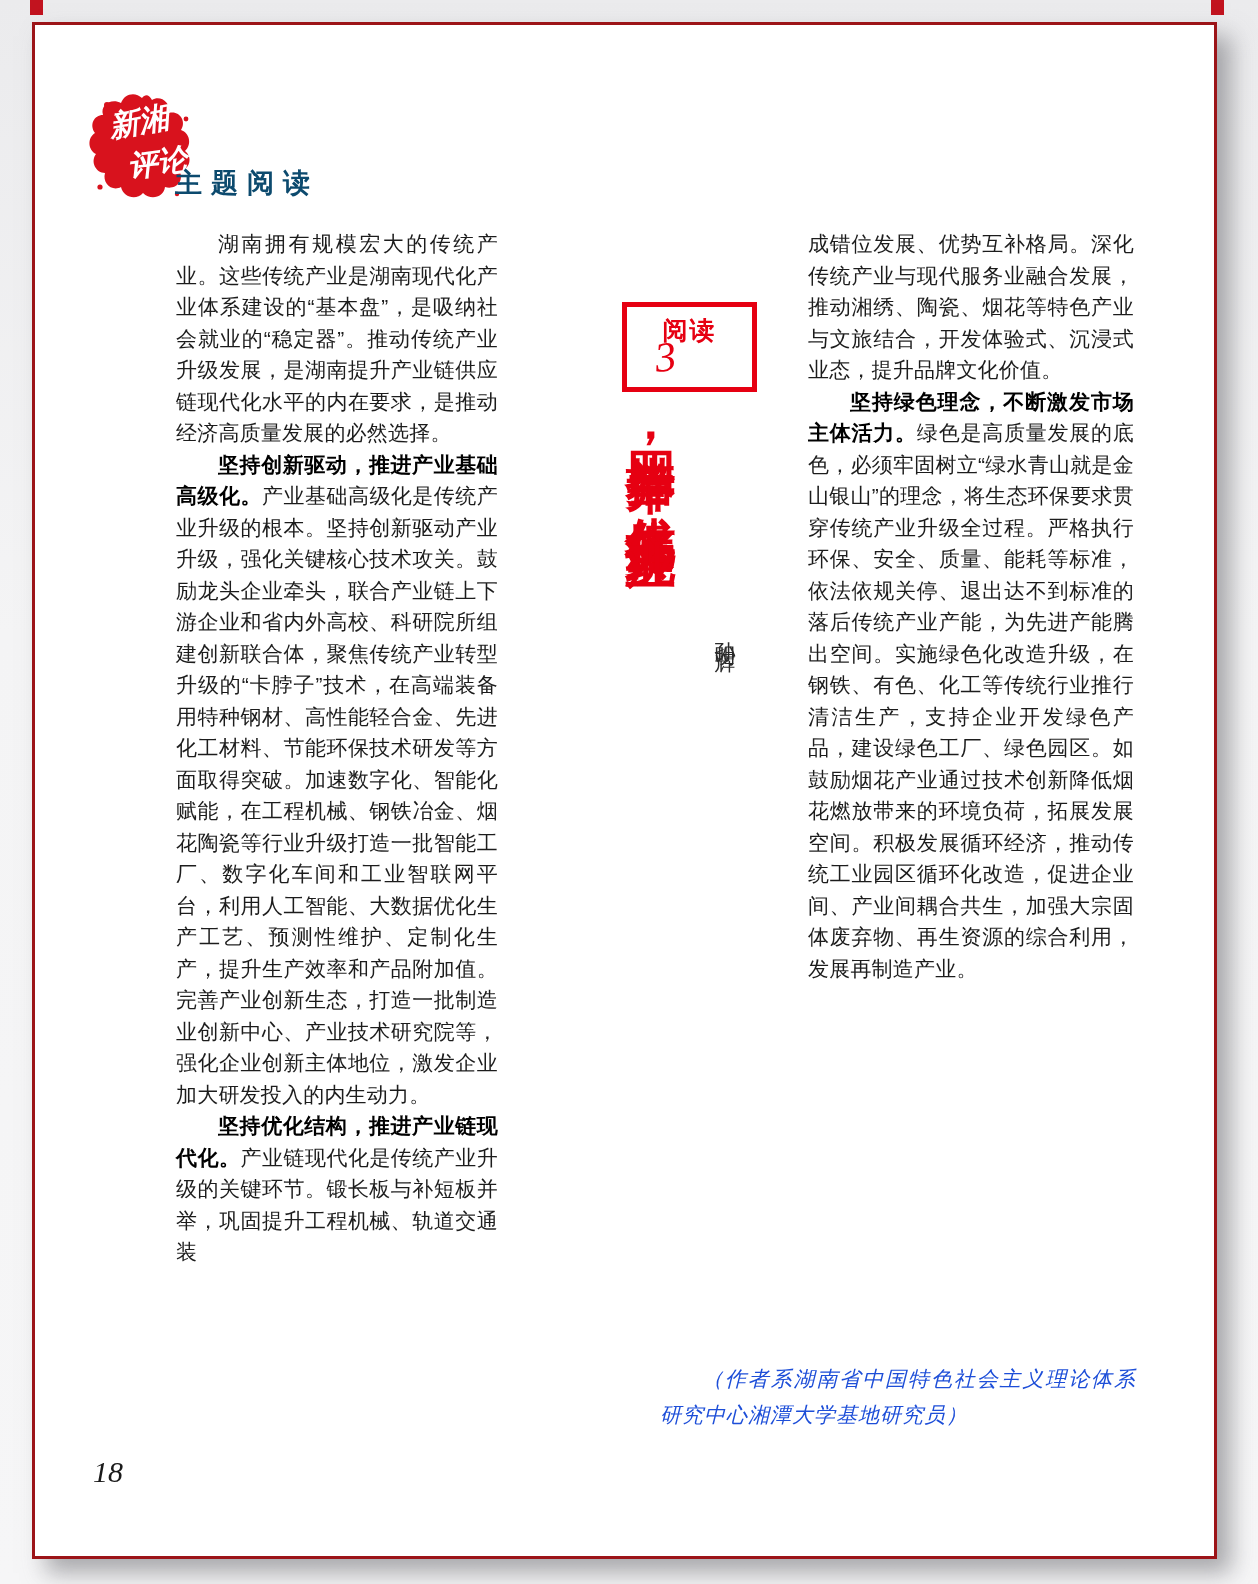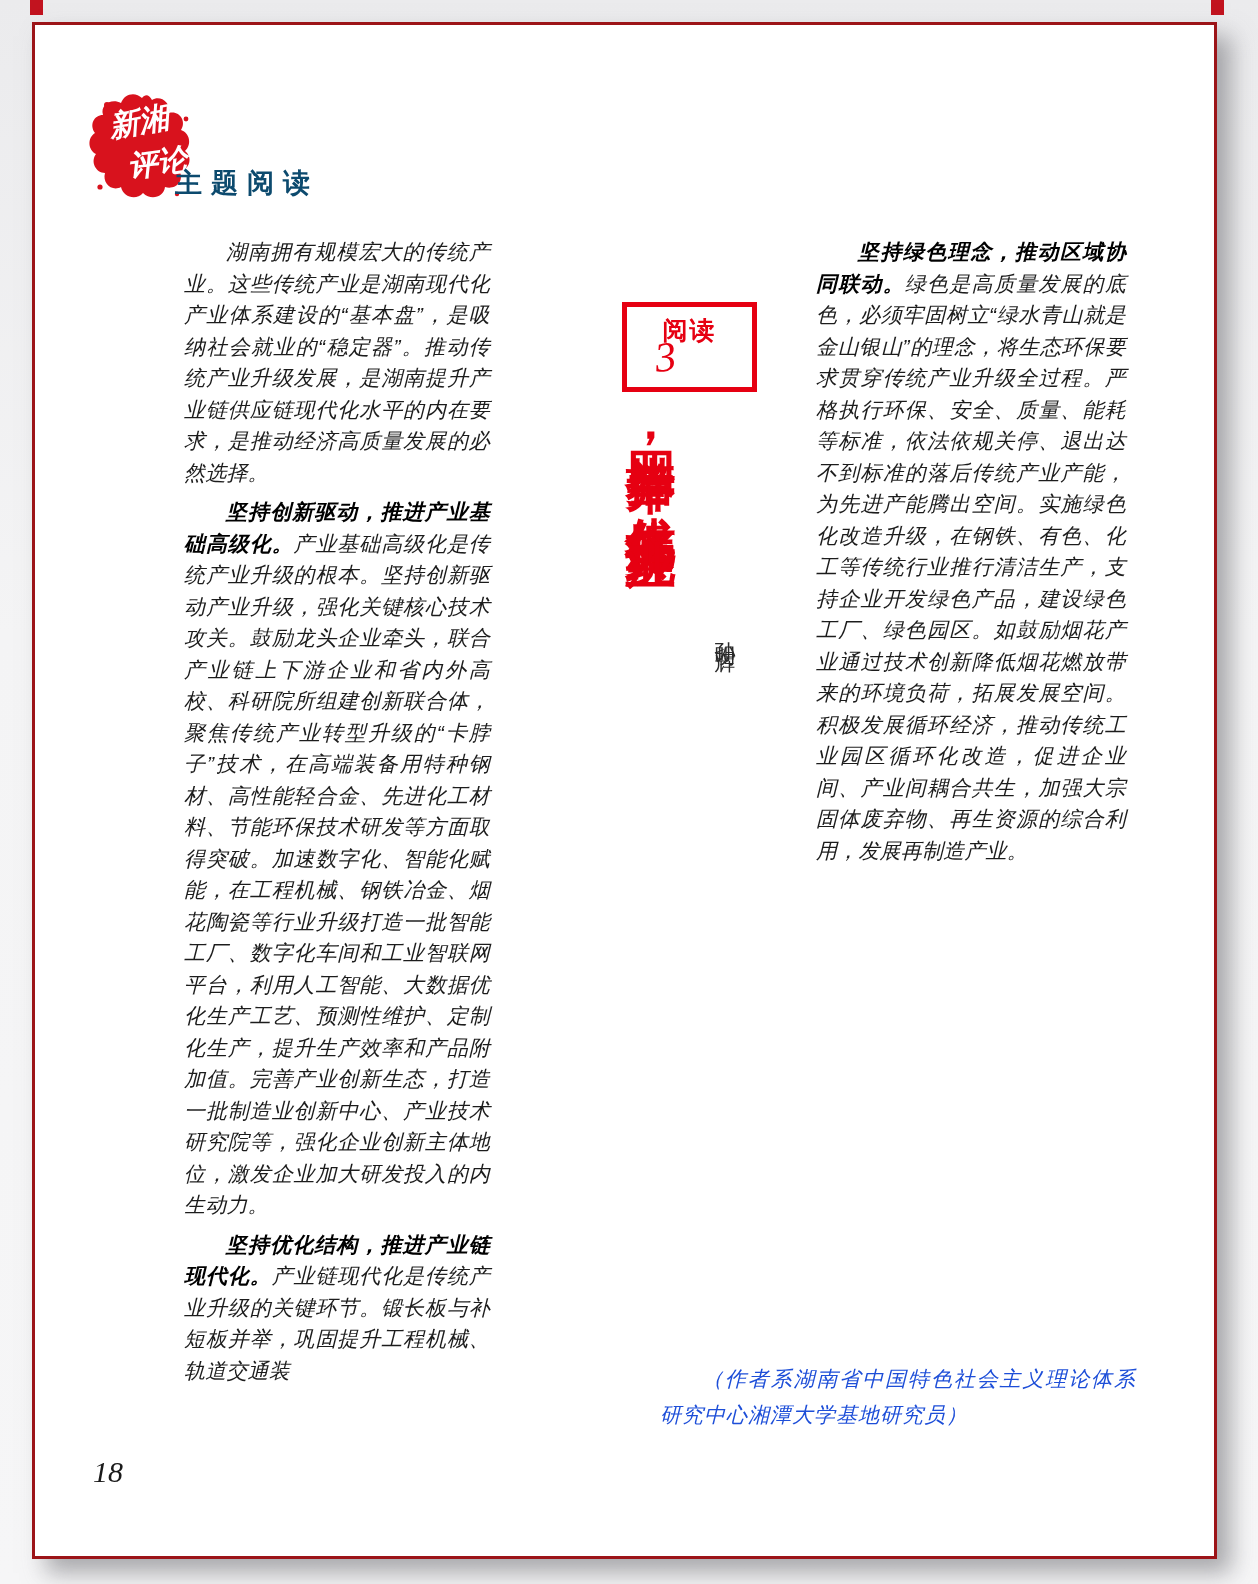--- a/index.html
+++ b/index.html
@@ -23,21 +23,21 @@
   .section-label {
     position:absolute; left:140px; top:140px;
     color:#0c4a6e; font-size:27px; font-weight:bold; letter-spacing:9px;
   }
 
   
   .col, .wide {
     position:absolute; color:#1c1c1c; font-size:21px; line-height:31.5px;
     text-align:justify; letter-spacing:0.2px;
   }
-  .col p { margin:8px; text-indent:2em;font-style:italic; }
+  .col p { margin:0; text-indent:2em; }
   .col p.no-indent { text-indent:0; }
   .col b, .wide b { color:#000; }
   .left-col  { left:141px; top:203px; width:322px; }
   .right-col { left:773px; top:203px; width:326px; }
   .left-wide  { left:141px; top:1218px; width:480px; }
   .right-wide { left:625px; top:1218px; width:476px; }
 
   
   .badge {
     position:absolute; left:587px; top:277px; width:88px; height:80px;
@@ -110,21 +110,22 @@
 
     <div class="badge">
       <span class="badge-word">阅读</span>
       <span class="badge-num">3</span>
     </div>
 
     <div class="vtitle">四措并举，优化提升传统产业</div>
     <div class="vauthor">孙明辉</div>
 
     <div class="col right-col">
-        <p><b>坚持绿色理念，推动区域协同联动。</b>绿色是高质量发展的底色，必须牢固树立“绿水青山就是金山银山”的理念，将生态环保要求贯穿传统产业升级全过程。严格执行环保、安全、质量、能耗等标准，依法依规关停、退出达不到标准的落后传统产业产能，为先进产能腾出空间。实施绿色化改造升级，在钢铁、有色、化工等传统行业推行清洁生产，支持企业开发绿色产品，建设绿色工厂、绿色园区。如鼓励烟花产业通过技术创新降低烟花燃放带来的环境负荷，拓展发展空间。积极发展循环经济，推动传统工业园区循环化改造，促进企业间、产业间耦合共生，加强大宗固体废弃物、再生资源的综合利用，发展再制造产业。</p>
+        <p class="no-indent">成错位发展、优势互补格局。深化传统产业与现代服务业融合发展，推动湘绣、陶瓷、烟花等特色产业与文旅结合，开发体验式、沉浸式业态，提升品牌文化价值。</p>
+        <p><b>坚持绿色理念，不断激发市场主体活力。</b>绿色是高质量发展的底色，必须牢固树立“绿水青山就是金山银山”的理念，将生态环保要求贯穿传统产业升级全过程。严格执行环保、安全、质量、能耗等标准，依法依规关停、退出达不到标准的落后传统产业产能，为先进产能腾出空间。实施绿色化改造升级，在钢铁、有色、化工等传统行业推行清洁生产，支持企业开发绿色产品，建设绿色工厂、绿色园区。如鼓励烟花产业通过技术创新降低烟花燃放带来的环境负荷，拓展发展空间。积极发展循环经济，推动传统工业园区循环化改造，促进企业间、产业间耦合共生，加强大宗固体废弃物、再生资源的综合利用，发展再制造产业。</p>
       </div>
 
 
 
     <div class="attribution">（作者系湖南省中国特色社会主义理论体系研究中心湘潭大学基地研究员）</div>
 
     <div class="page-number">18</div>
 
   </div>
 </div>

